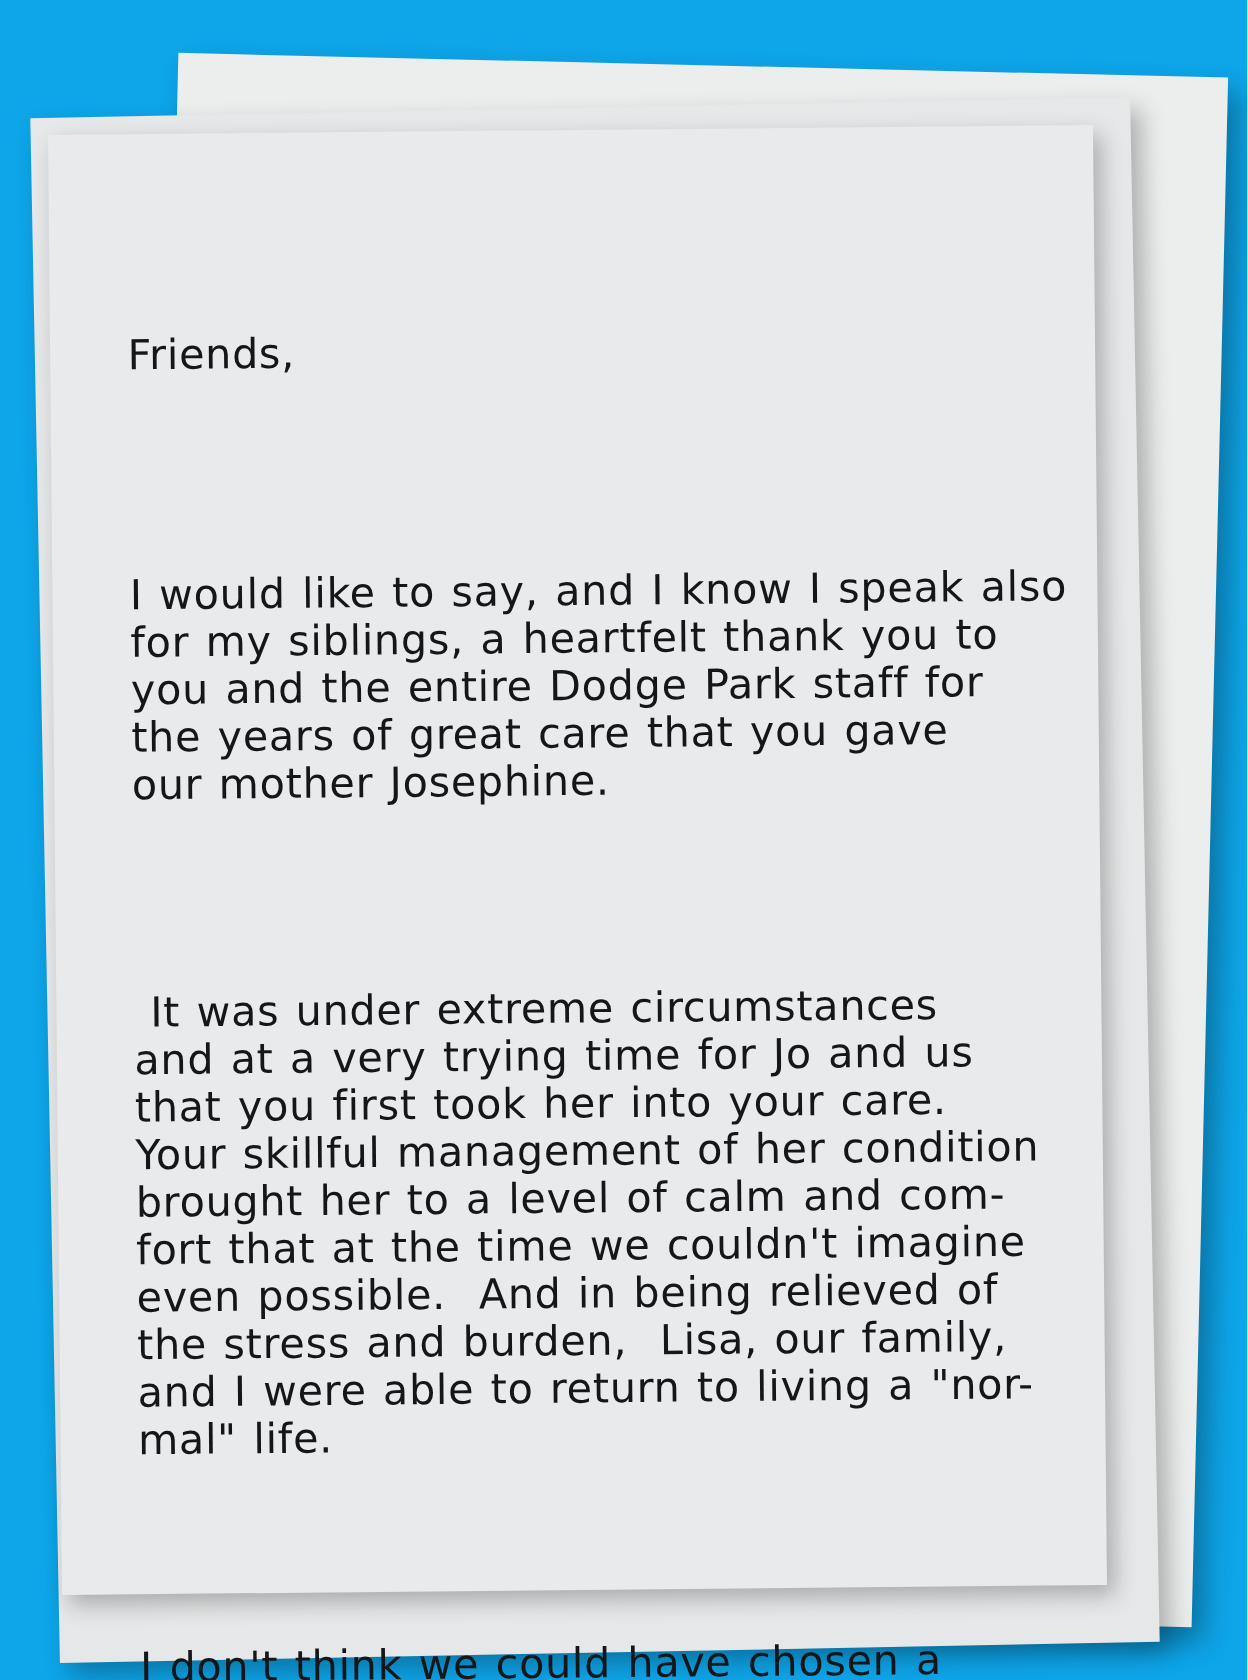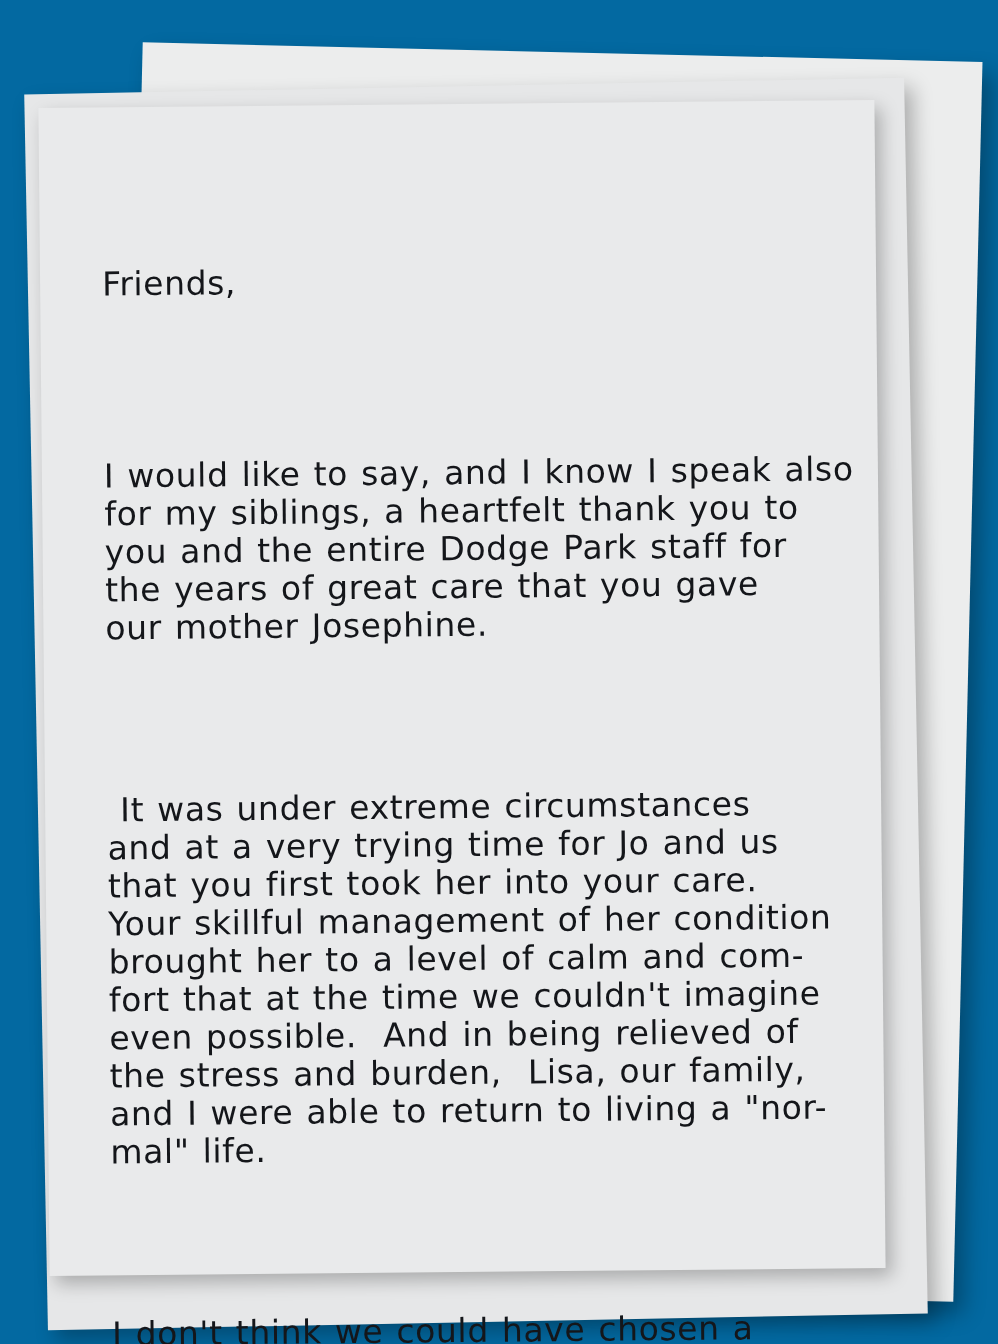--- a/index.html
+++ b/index.html
@@ -11,21 +11,21 @@
     width: 998px;
     height: 1344px;
     overflow: hidden;
     font-family: "DejaVu Sans", sans-serif;
   }
 
   #stage {
     position: relative;
     width: 998px;
     height: 1344px;
-    background: #0369a1;
+    background: #0ea5e9;
   }
 
   
   .sheet-back2 {
     position: absolute;
     left: 128px;
     top: 52px;
     width: 840px;
     height: 1240px;
     background: #eceded;

